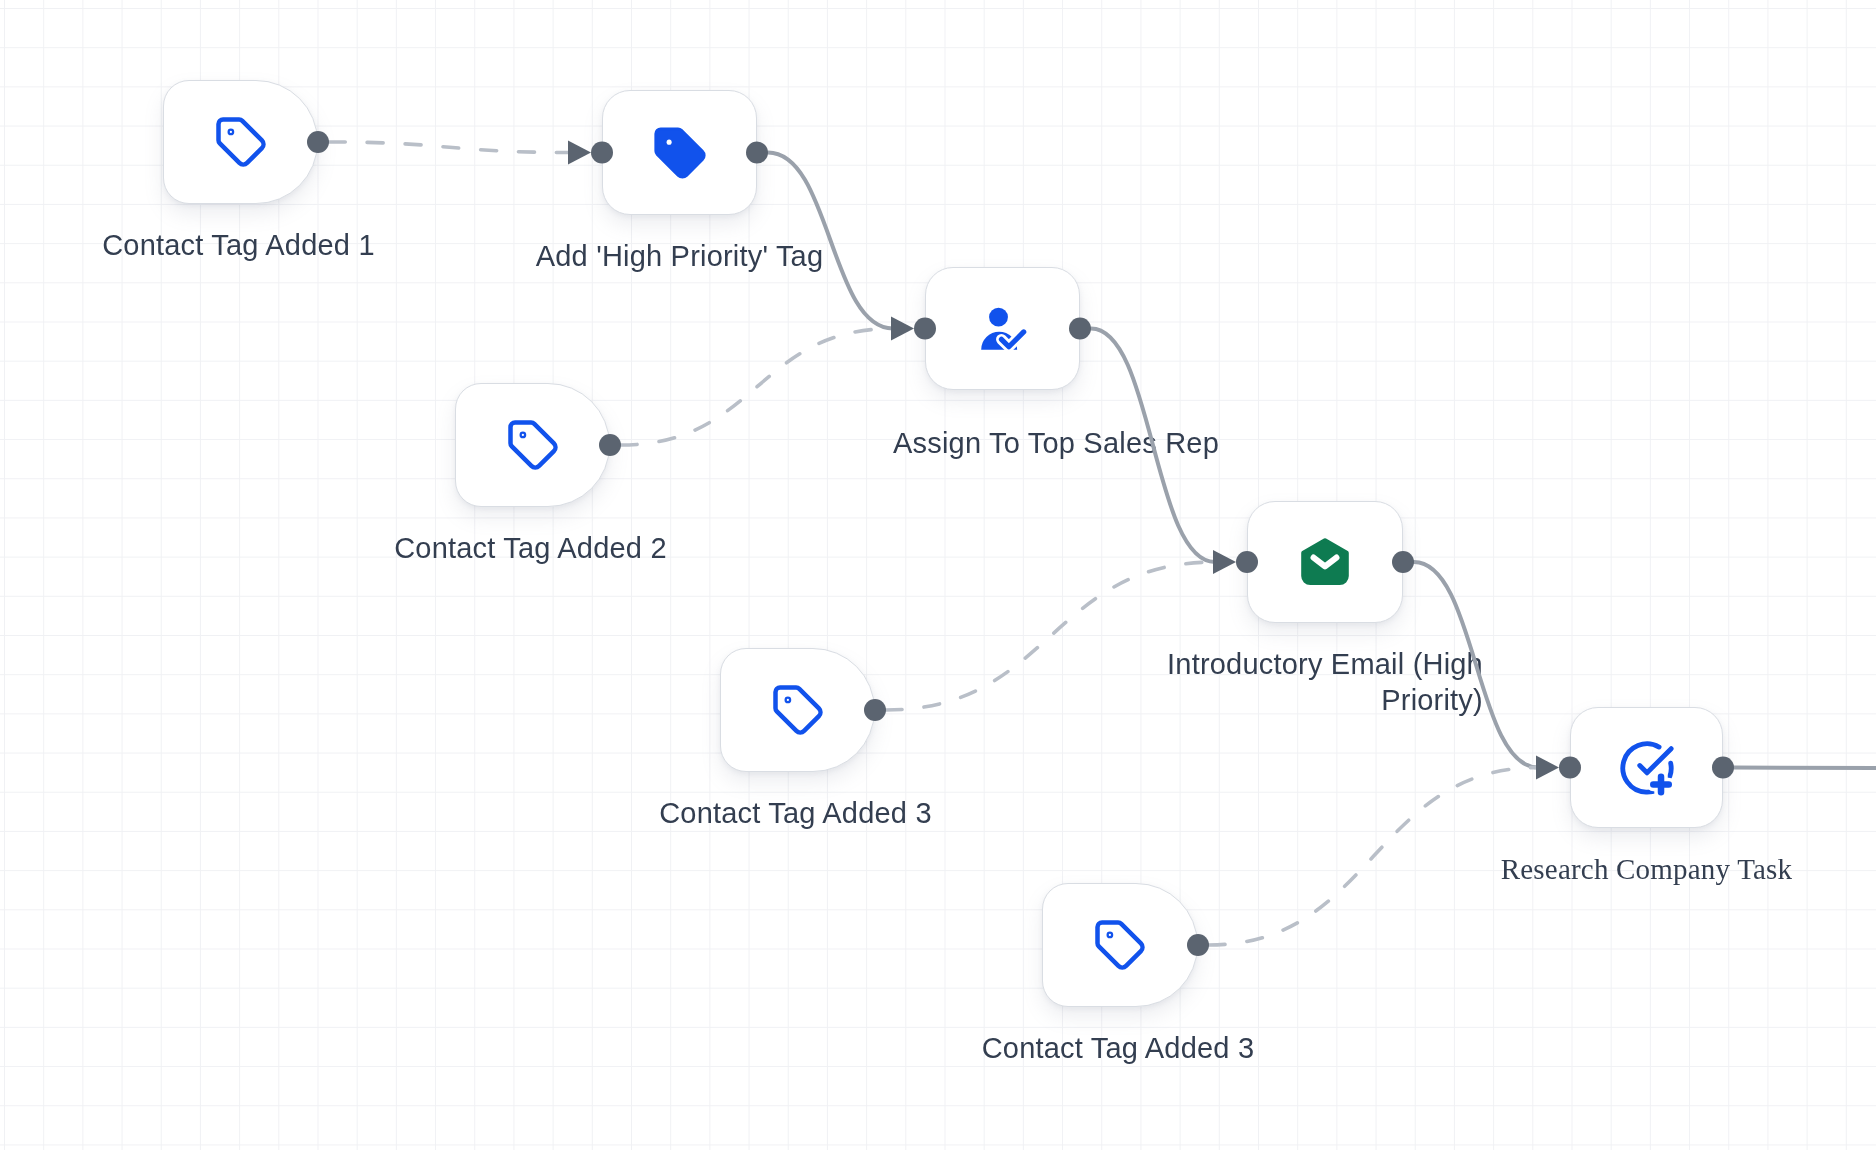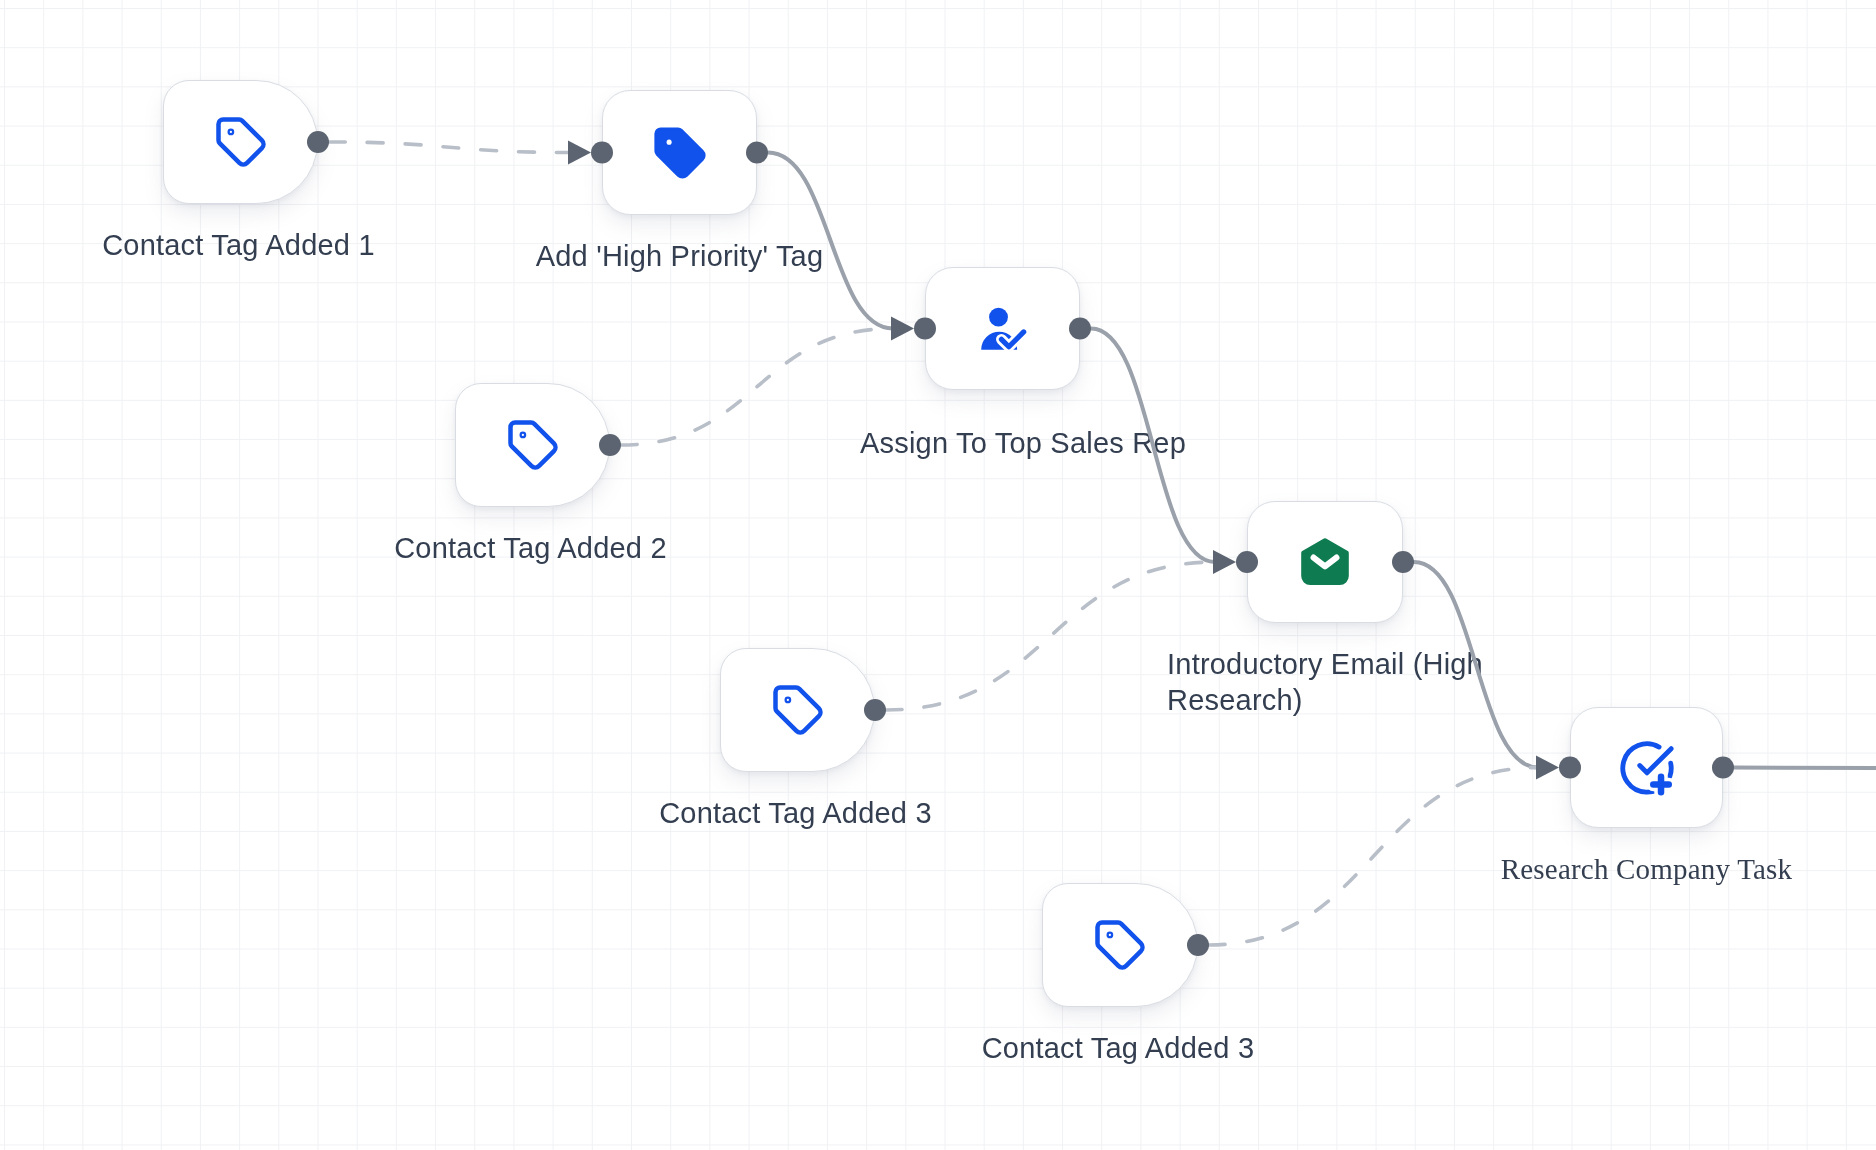--- a/index.html
+++ b/index.html
@@ -21,21 +21,21 @@
     border:1.5px solid #d9dde3;
     box-sizing:border-box;
     display:flex;align-items:center;justify-content:center;
     box-shadow:0 10px 20px rgba(125,135,155,.14), 0 2px 5px rgba(125,135,155,.10);
   }
   .node.trigger{border-radius:26px 62px 62px 26px;}
   .node.action{border-radius:28px;}
   .node-label{
     position:absolute;
     transform:translateX(-50%);
-    text-align:left;
+    text-align:right;
     font-size:29px;
     line-height:36px;
     color:#333e50;
     letter-spacing:0.2px;
     white-space:nowrap;
   }
   #edge-layer{
     position:absolute;left:0;top:0;
     pointer-events:none;
   }
@@ -80,21 +80,21 @@
     <div class="node action" style="left: 925px; top: 267px; width: 155px; height: 123px;">
       <span style="display: flex; align-items: center; justify-content: center;">
         <svg width="54" height="54" viewBox="0 0 24 24">
           <circle cx="10" cy="6.7" r="4.2" fill="#1152ec"></circle>
           <path d="M2.3 21.2a8 8 0 0 1 16 0z" fill="#1152ec"></path>
           <path d="M11.3 16.6l3.3 3.3 6.6-6.6" fill="none" stroke="#ffffff" stroke-width="4.8" stroke-linecap="round" stroke-linejoin="round"></path>
           <path d="M11.3 16.6l3.3 3.3 6.6-6.6" fill="none" stroke="#1152ec" stroke-width="2.3" stroke-linecap="round" stroke-linejoin="round"></path>
         </svg>
       </span>
     </div>
-    <div class="node-label" style="left: 1023px; top: 413px; margin-top: 12px;">
+    <div class="node-label" style="left: 1056px; top: 413px; margin-top: 12px;">
       <div>Assign To Top Sales Rep</div>
     </div>
     <div class="node trigger" style="left: 720px; top: 648px; width: 155px; height: 124px;">
       <span style="display: flex; align-items: center; justify-content: center;">
         <svg width="54" height="54" viewBox="0 0 24 24" fill="none" stroke="#1152ec" stroke-width="2" stroke-linecap="round" stroke-linejoin="round">
           <path d="M12.586 2.586A2 2 0 0 0 11.172 2H4a2 2 0 0 0-2 2v7.172a2 2 0 0 0 .586 1.414l8.704 8.704a2.426 2.426 0 0 0 3.42 0l6.58-6.58a2.426 2.426 0 0 0 0-3.42z"></path>
           <circle cx="7.5" cy="7.5" r="0.5"></circle>
         </svg>
       </span>
     </div>
@@ -104,21 +104,21 @@
     <div class="node action" style="left: 1247px; top: 501px; width: 156px; height: 122px;">
       <span style="display: flex; align-items: center; justify-content: center;">
         <svg width="56" height="56" viewBox="0 0 24 24">
           <path d="M12 2.7 21.3 8.1 V18 a3 3 0 0 1 -3 3 H5.7 a3 3 0 0 1 -3 -3 V8.1 Z" fill="#0e7b51" stroke="#0e7b51" stroke-width="1.8" stroke-linejoin="round"></path>
           <path d="M7.1 10.1 12 13.9 16.9 10.1" fill="none" stroke="#ffffff" stroke-width="2.6" stroke-linecap="round" stroke-linejoin="round"></path>
         </svg>
       </span>
     </div>
     <div class="node-label" style="left: 1325px; top: 646px;">
       <div>Introductory Email (High</div>
-      <div>Research)</div>
+      <div>Priority)</div>
     </div>
     <div class="node trigger" style="left: 1042px; top: 883px; width: 156px; height: 124px;">
       <span style="display: flex; align-items: center; justify-content: center;">
         <svg width="54" height="54" viewBox="0 0 24 24" fill="none" stroke="#1152ec" stroke-width="2" stroke-linecap="round" stroke-linejoin="round">
           <path d="M12.586 2.586A2 2 0 0 0 11.172 2H4a2 2 0 0 0-2 2v7.172a2 2 0 0 0 .586 1.414l8.704 8.704a2.426 2.426 0 0 0 3.42 0l6.58-6.58a2.426 2.426 0 0 0 0-3.42z"></path>
           <circle cx="7.5" cy="7.5" r="0.5"></circle>
         </svg>
       </span>
     </div>
     <div class="node-label" style="left: 1118px; top: 1030px;">

